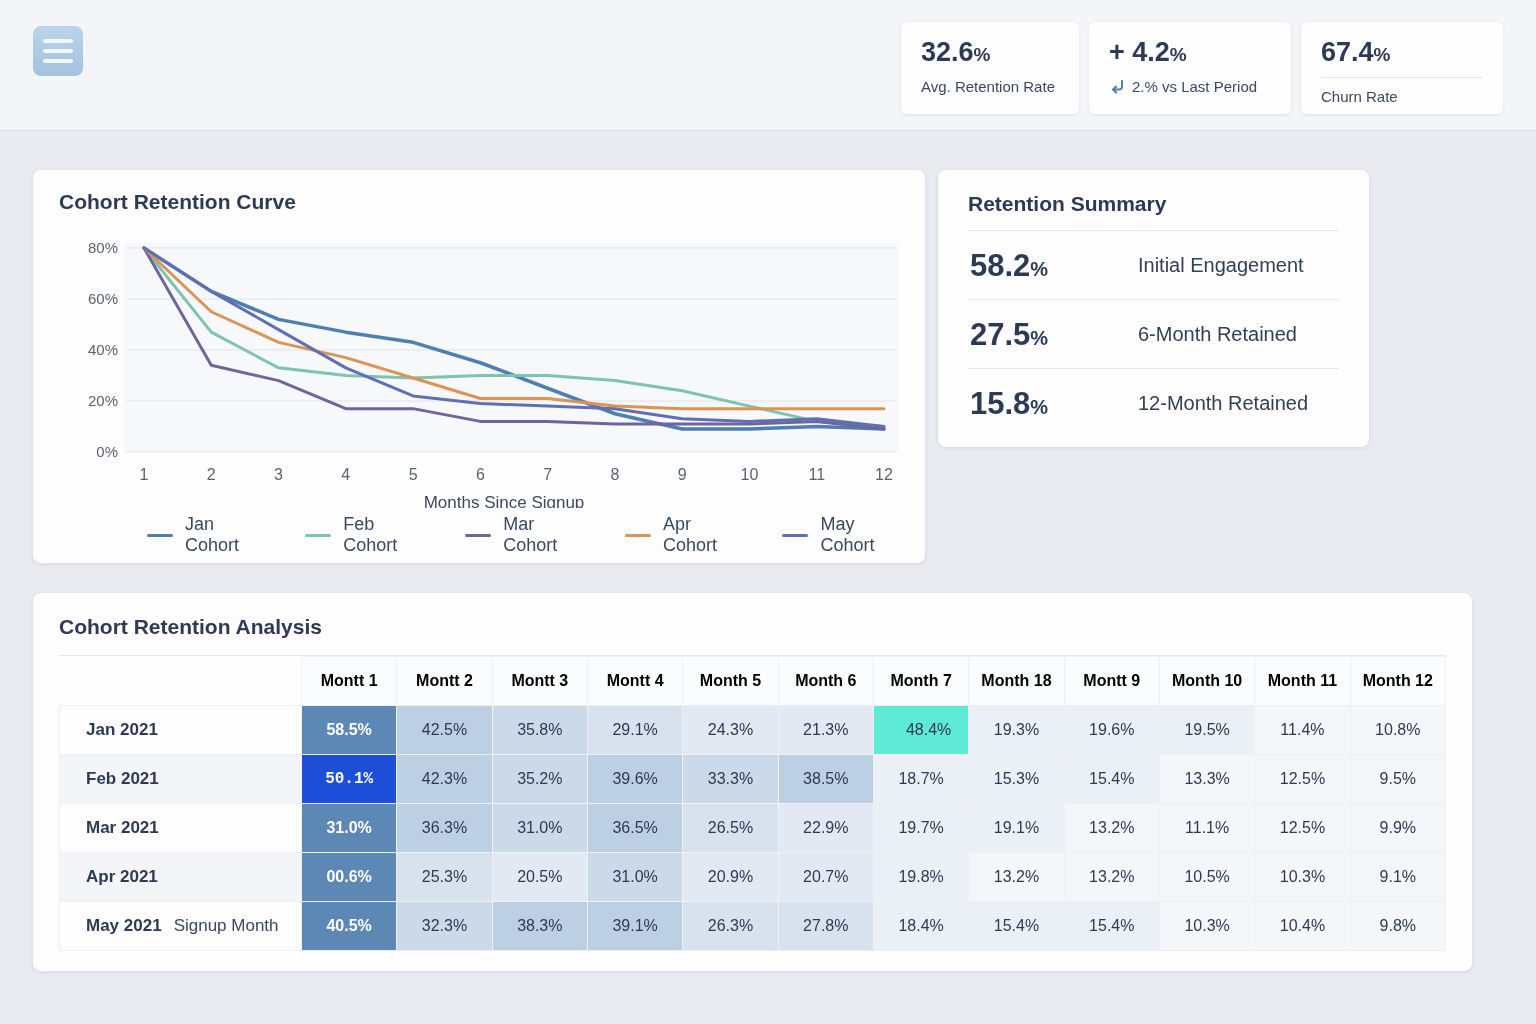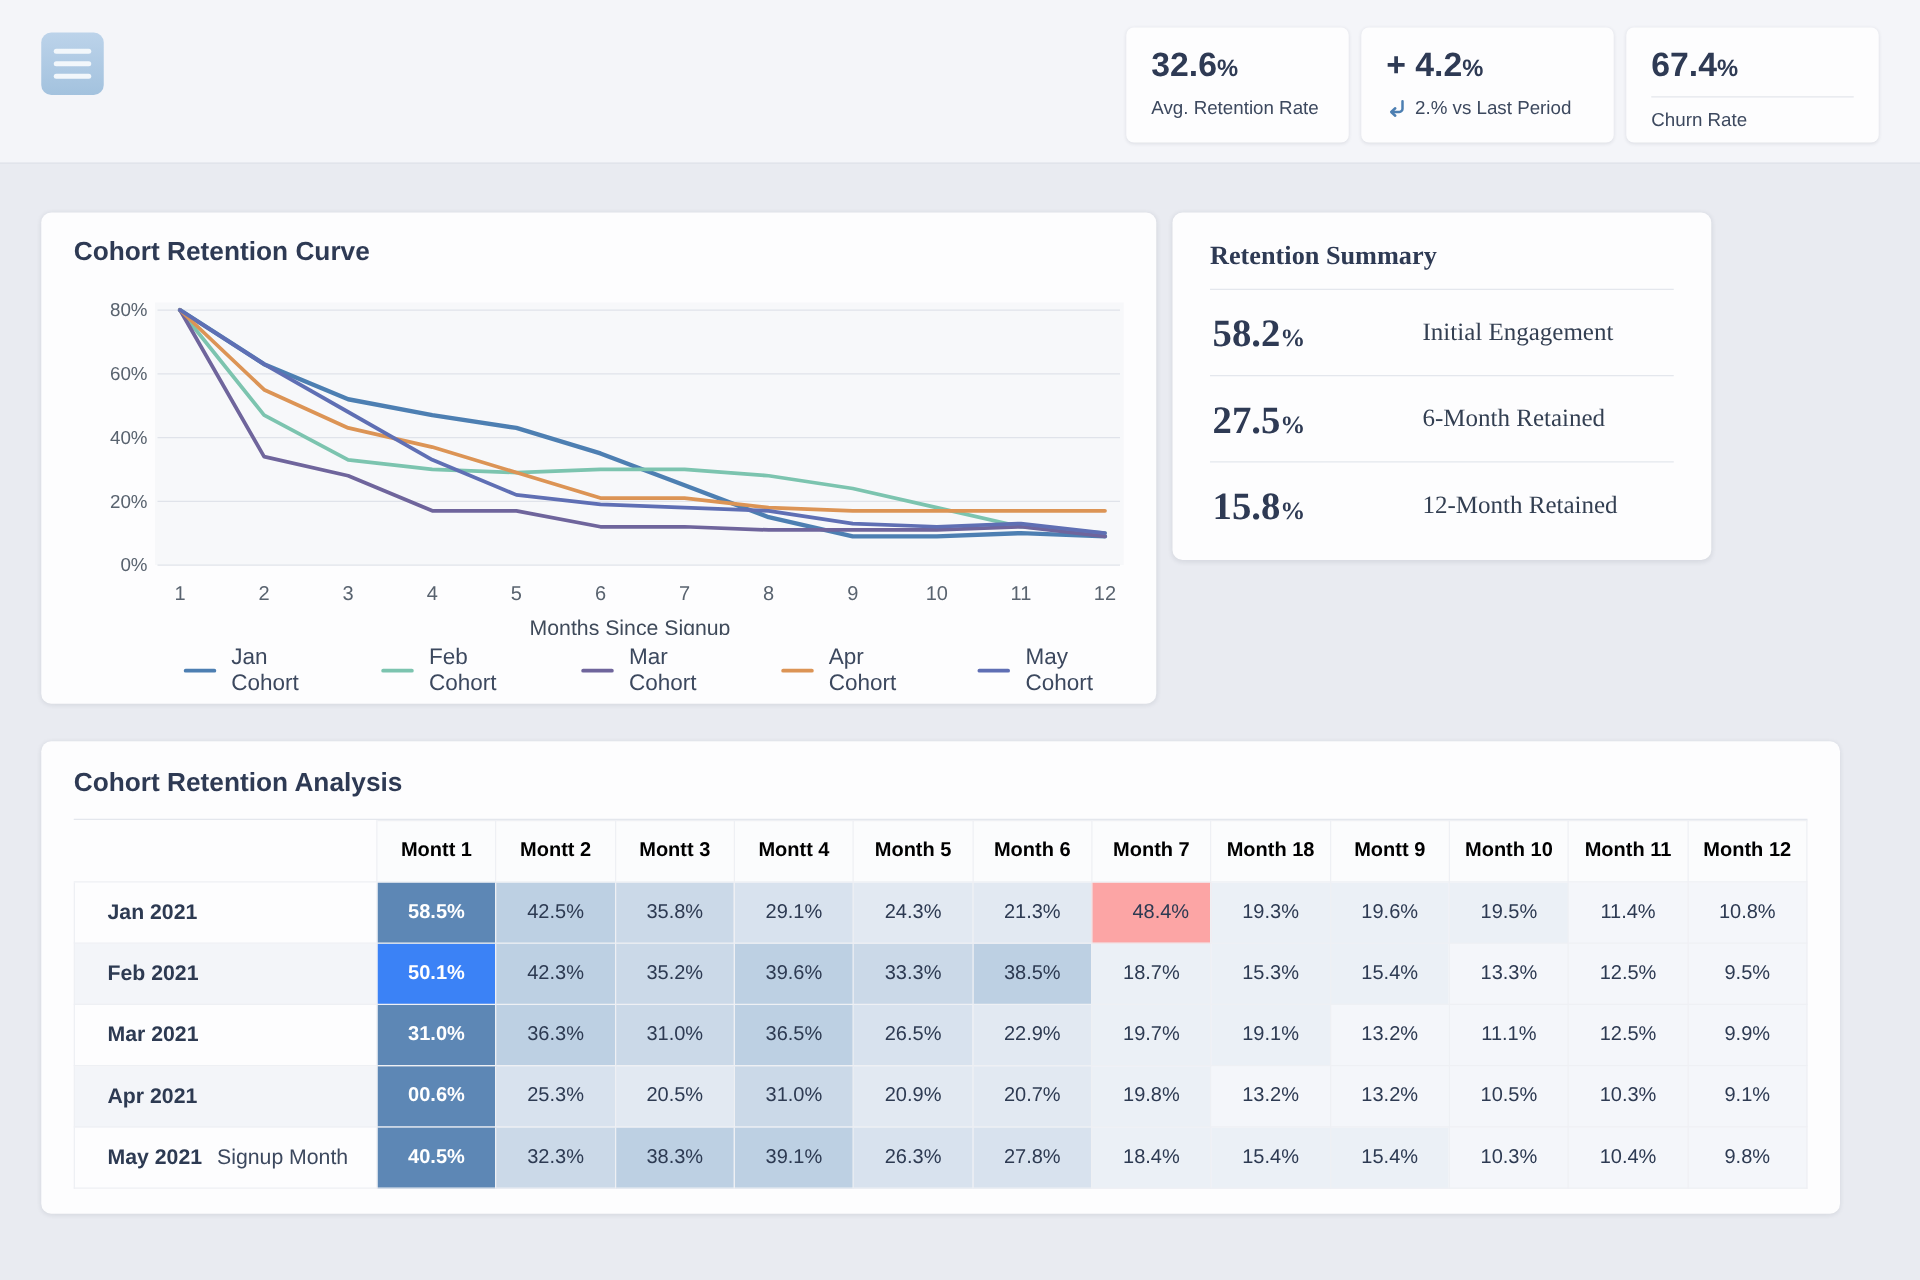--- a/index.html
+++ b/index.html
@@ -61,21 +61,21 @@
   }
   .chart-card { width:892px; height:393px; padding:20px 24px 10px 26px; }
   .card-title { font-size:21px; font-weight:700; color:#2e3a54; }
 
   .chart-wrap { margin-top:6px; }
   .legend { display:flex; gap:44px; justify-content:flex-start; padding-left:88px; margin-top:2px; }
   .legend-item { display:flex; align-items:center; gap:12px; font-size:18px; color:#3c485e; }
   .legend-swatch { width:30px; height:3px; border-radius:2px; display:inline-block; }
 
   
-  .summary-card { width:431px; padding:22px 30px 10px 30px;font-family:Liberation Serif, serif; }
+  .summary-card { width:431px; padding:22px 30px 10px 30px; }
   .summary-rows { margin-top:14px; }
   .summary-row {
     display:flex; align-items:center;
     border-top:1px solid #e4e7ed;
     padding:16px 0 15px 2px;
     min-height:69px;
   }
   .summary-value { font-size:31px; font-weight:700; color:#2e3a54; width:168px; }
   .summary-value .pct { font-size:20px; }
   .summary-label { font-size:20px; color:#333f52; }
@@ -237,30 +237,30 @@
         </thead>
         <tbody>
           <tr>
             <td class="row-label">Jan 2021</td>
             <td class="m1" style="background: rgb(93, 135, 181);">58.5%</td>
             <td style="background: rgb(189, 208, 227);">42.5%</td>
             <td style="background: rgb(203, 217, 232);">35.8%</td>
             <td style="background: rgb(216, 226, 238);">29.1%</td>
             <td style="background: rgb(226, 233, 242);">24.3%</td>
             <td style="background: rgb(226, 233, 242);">21.3%</td>
-            <td style="background: #fca5a5; padding-left: 19px;">48.4%</td>
+            <td style="background: #5eead4; padding-left: 19px;">48.4%</td>
             <td style="background: rgb(235, 240, 246);">19.3%</td>
             <td style="background: rgb(235, 240, 246);">19.6%</td>
             <td style="background: rgb(235, 240, 246);">19.5%</td>
             <td style="background: rgb(244, 246, 250);">11.4%</td>
             <td style="background: rgb(244, 246, 250);">10.8%</td>
           </tr>
           <tr class="stripe">
             <td class="row-label">Feb 2021</td>
-            <td class="m1" style="background: #3b82f6;">50.1%</td>
+            <td class="m1" style="background: #1d4ed8; font-family: Liberation Mono, monospace;">50.1%</td>
             <td style="background: rgb(189, 208, 227);">42.3%</td>
             <td style="background: rgb(203, 217, 232);">35.2%</td>
             <td style="background: rgb(189, 208, 227);">39.6%</td>
             <td style="background: rgb(203, 217, 232);">33.3%</td>
             <td style="background: rgb(189, 208, 227);">38.5%</td>
             <td style="background: rgb(235, 240, 246);">18.7%</td>
             <td style="background: rgb(235, 240, 246);">15.3%</td>
             <td style="background: rgb(235, 240, 246);">15.4%</td>
             <td style="background: rgb(244, 246, 250);">13.3%</td>
             <td style="background: rgb(244, 246, 250);">12.5%</td>

